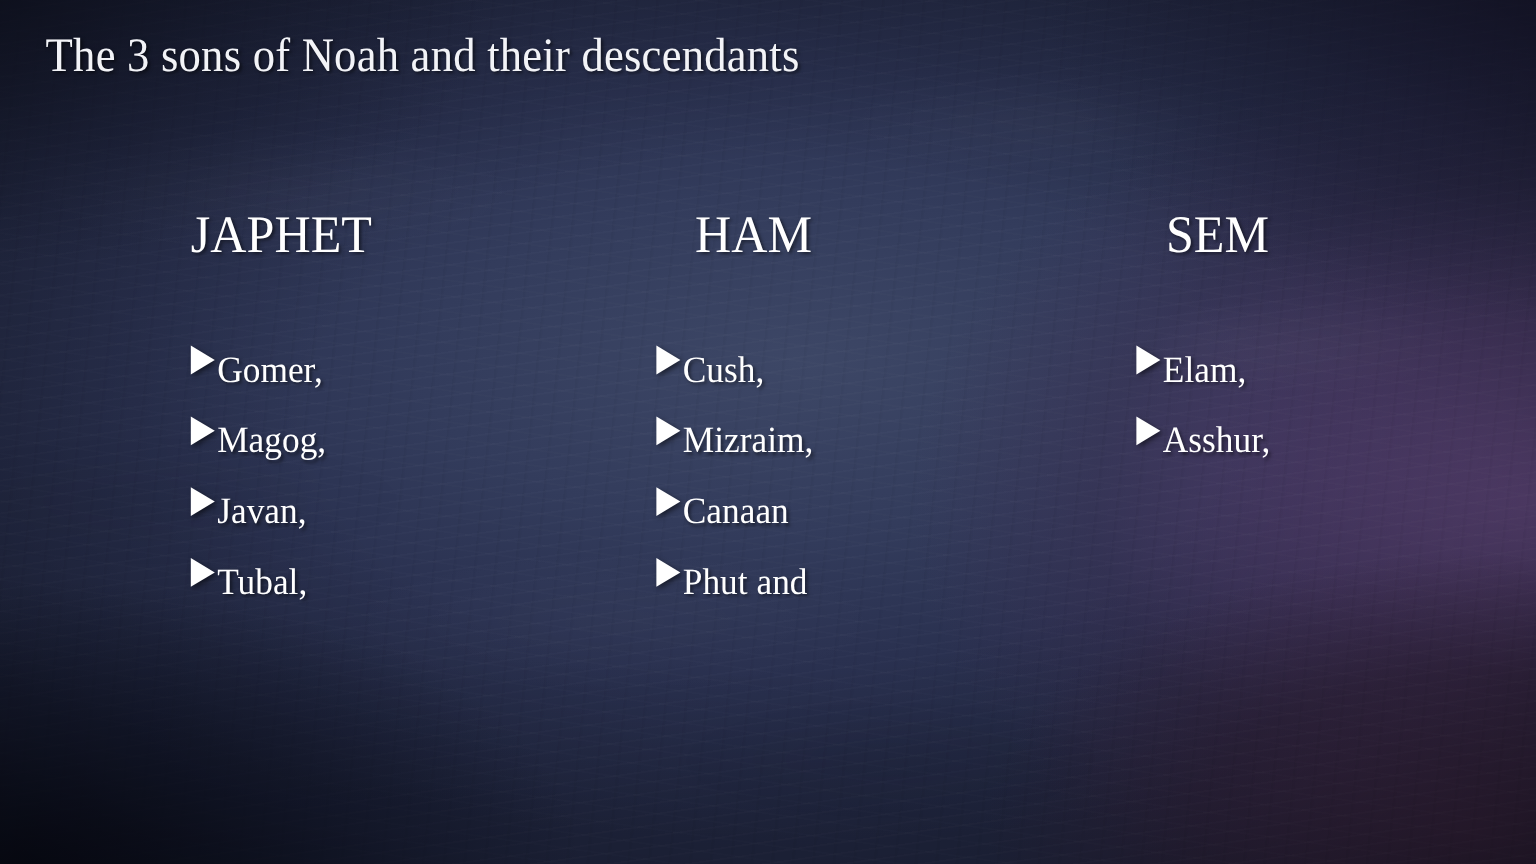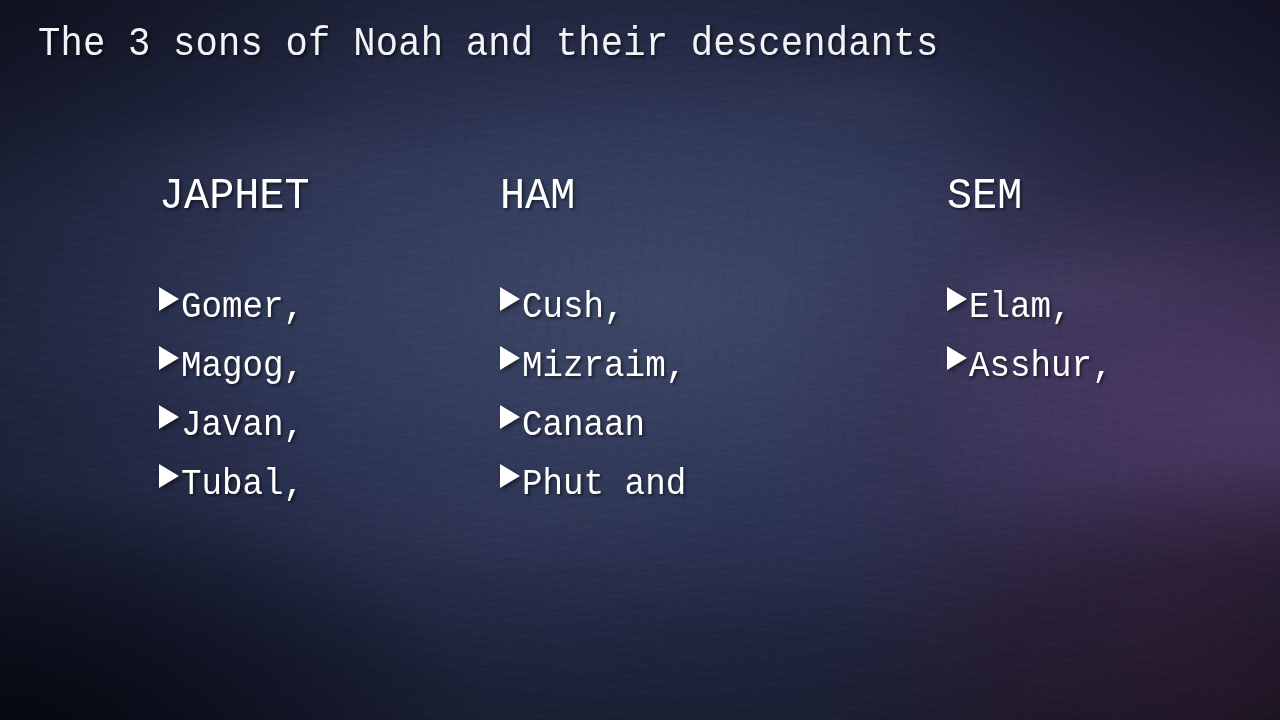--- a/index.html
+++ b/index.html
@@ -5,22 +5,23 @@
   html, body {
     margin: 0;
     padding: 0;
     background: #0d1020;
   }
   #slide {
     position: relative;
     width: 1280px;
     height: 720px;
     overflow: hidden;
-    font-family: Liberation Mono, monospace;
+    font-family: Liberation Serif, serif;
     background-color: #0f766e;
+    text-align: right;
   }
 
   
   .bg-layer {
     position: absolute;
     inset: 0;
     pointer-events: none;
   }
   .bg-base {
     background:
@@ -96,21 +97,21 @@
     top: 0;
     width: 1208px;
     height: 720px;
     margin-top: 34px;
   }
   .column {
     position: absolute;
     top: 136px;
   }
   .col-0 { left: 159px; }
-  .col-1 { left: 500px; }
+  .col-1 { left: 547px; }
   .col-2 { left: 947px; }
 
   .col-head {
     font-size: 44px;
     font-weight: 400;
     color: #ffffff;
     line-height: 52px;
     white-space: nowrap;
     text-shadow: 2px 2px 3px rgba(0,0,0,0.5);
     transform: scaleX(0.95);
@@ -122,21 +123,21 @@
     padding: 0;
     list-style: none;
     margin-top: 56px;
   }
   .bullet-item {
     display: flex;
     align-items: baseline;
     height: 59px;
     white-space: nowrap;
     color: #ffffff;
-    font-size: 36px;
+    font-size: 31px;
     line-height: 59px;
     text-shadow: 2px 2px 3px rgba(0,0,0,0.5);
   }
   .bullet-marker {
     display: inline-block;
     width: 0;
     height: 0;
     border-top: 12px solid transparent;
     border-bottom: 12px solid transparent;
     border-left: 20px solid #ffffff;

